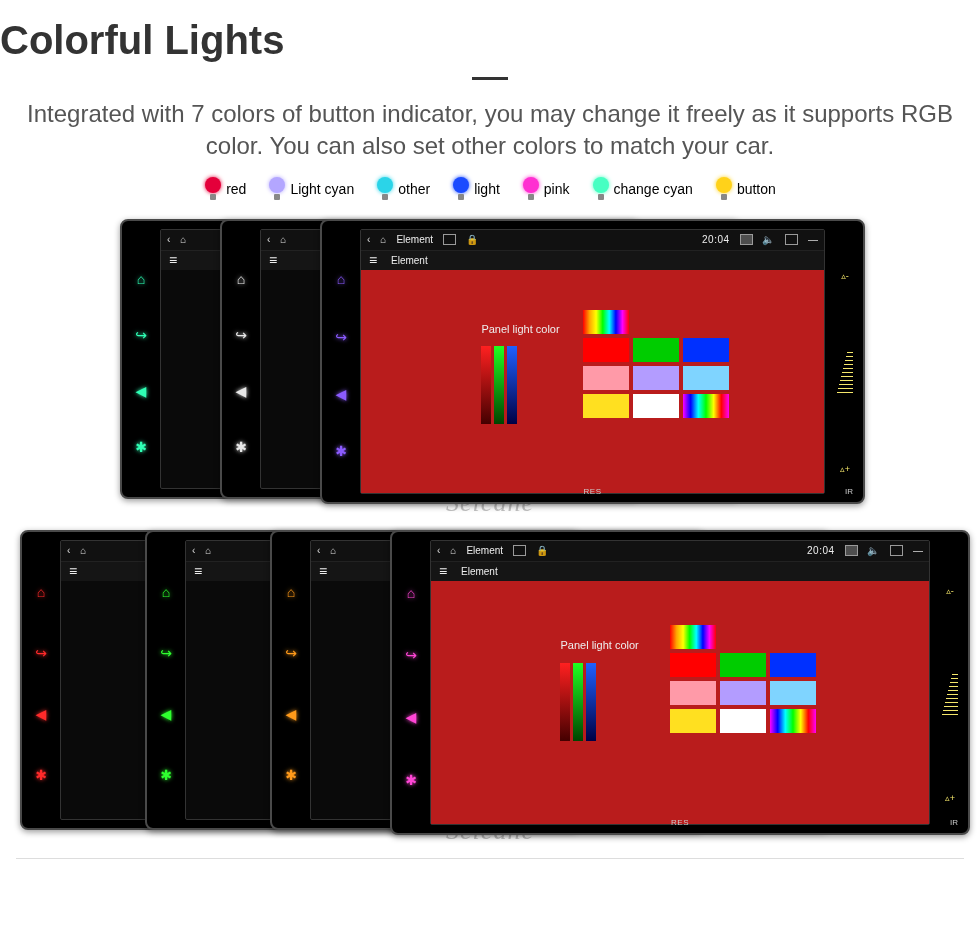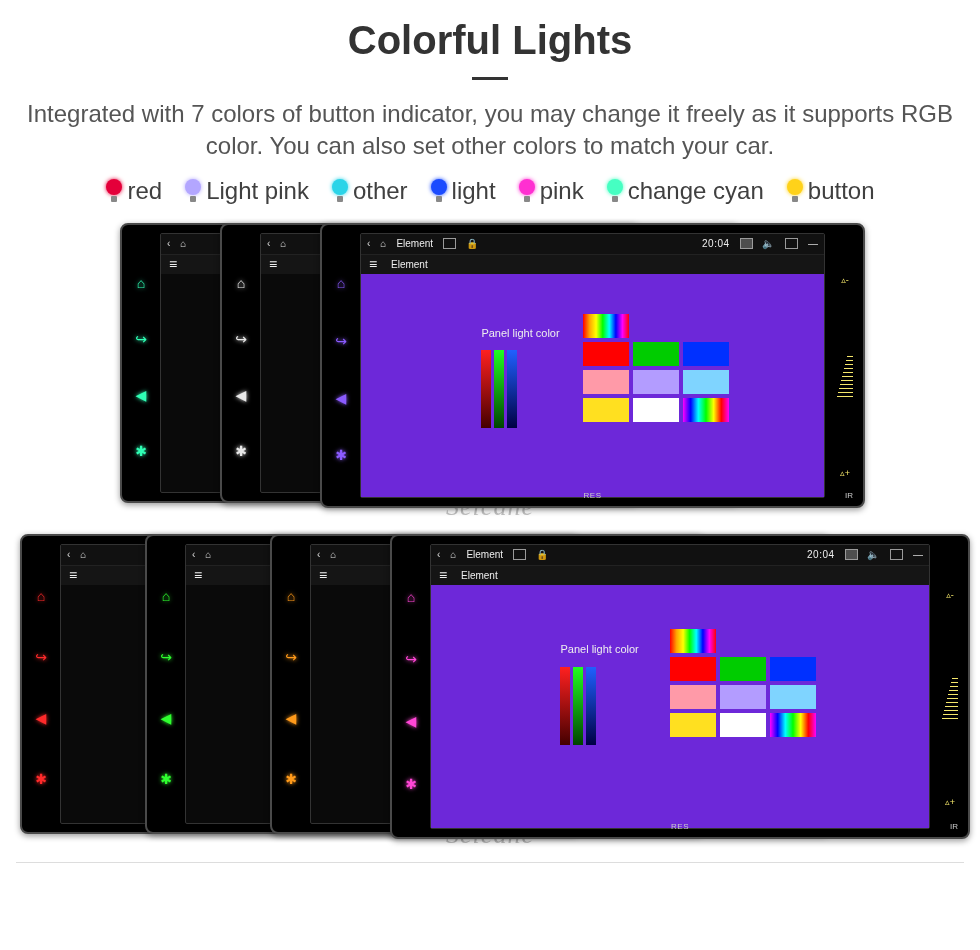--- a/index.html
+++ b/index.html
@@ -1,23 +1,23 @@
 <!DOCTYPE html>
 <html><head>
 <meta charset="utf-8">
 <style>
 * { margin:0; padding:0; box-sizing:border-box; }
 body { width:980px; height:950px; background:#fff; font-family:Arial,Helvetica,sans-serif; color:#444; overflow:hidden; }
 
-.title { font-size:40px; font-weight:bold; text-align:center; color:#333; margin-top:18px; }
+.title { font-size:40px; font-weight:bold; text-align:left; color:#333; margin-top:18px; }
 .divider { width:36px; height:3px; background:#333; margin:14px auto 18px; }
 .desc { font-size:24px; color:#555; text-align:center; line-height:1.35; padding:0 20px; }
 
 .legend { display:flex; justify-content:center; gap:22px; margin:14px 0 18px; }
-.legend-item { display:flex; align-items:center; gap:4px; font-size:24px; color:#404040; }
+.legend-item { display:flex; align-items:center; gap:4px; font-size:14px; color:#000000; }
 .bulb { width:18px; height:24px; position:relative; }
 .bulb::before { content:""; display:block; width:16px; height:16px; border-radius:50%; background:var(--c); box-shadow:0 0 4px var(--c); margin:0 auto; }
 .bulb::after { content:""; display:block; width:6px; height:6px; background:#888; margin:1px auto 0; border-radius:1px; }
 
 .stage { position:relative; width:980px; padding:0 20px; }
 
 .row { position:relative; height:295px; margin-bottom:16px; }
 .row2 { height:312px; }
 
 .unit { position:absolute; border:2px solid #4a4a4a; border-radius:8px; background:#000; overflow:hidden; box-shadow:0 2px 6px rgba(0,0,0,.4); }
@@ -41,21 +41,21 @@
 .sbar .box { display:inline-block; width:13px; height:11px; border:1px solid #aaa; position:relative; }
 .sbar .box.dk { background:#555; }
 .sbar .time { letter-spacing:.5px; }
 
 
 .subh { height:20px; background:#151515; display:flex; align-items:center; padding:0 8px; color:#eee; font-size:10px; gap:10px; border-top:1px solid #222; }
 .ham { display:inline-block; width:12px; }
 .ham::before { content:"≡"; font-size:14px; color:#eee; }
 
 
-.pbody { position:absolute; left:0; right:0; top:40px; bottom:0; background:#6d28d9; }
+.pbody { position:absolute; left:0; right:0; top:40px; bottom:0; background:#b91c1c; }
 .plabel { position:absolute; left:26%; top:24%; color:#eee; font-size:11px; }
 .sliders { position:absolute; left:26%; top:34%; display:flex; gap:3px; }
 .sliders div { width:10px; height:78px; }
 .sliders .r { background:linear-gradient(#ff2020,#400); }
 .sliders .g { background:linear-gradient(#20ff20,#040); }
 .sliders .b { background:linear-gradient(#2060ff,#004); }
 
 .swgrid { position:absolute; left:48%; top:18%; display:grid; grid-template-columns:repeat(3,46px); grid-auto-rows:24px; gap:4px; }
 .swgrid div { width:46px; height:24px; }
 .rainbow { background:linear-gradient(90deg,red,orange,yellow,lime,cyan,blue,magenta,red); }
@@ -73,21 +73,21 @@
 <div class="divider"></div>
 <p class="desc">Integrated with 7 colors of button indicator, you may change it freely as it supports RGB color. You can also set other colors to match your car.</p>
 
 <div class="legend" id="legend">
     <div class="legend-item">
       <span class="bulb" style="--c: #e4003a;"></span>
       <span>red</span>
     </div>
     <div class="legend-item">
       <span class="bulb" style="--c: #b3a6ff;"></span>
-      <span>Light pink</span>
+      <span>Light cyan</span>
     </div>
     <div class="legend-item">
       <span class="bulb" style="--c: #2bd4e8;"></span>
       <span>other</span>
     </div>
     <div class="legend-item">
       <span class="bulb" style="--c: #1b4bff;"></span>
       <span>light</span>
     </div>
     <div class="legend-item">

